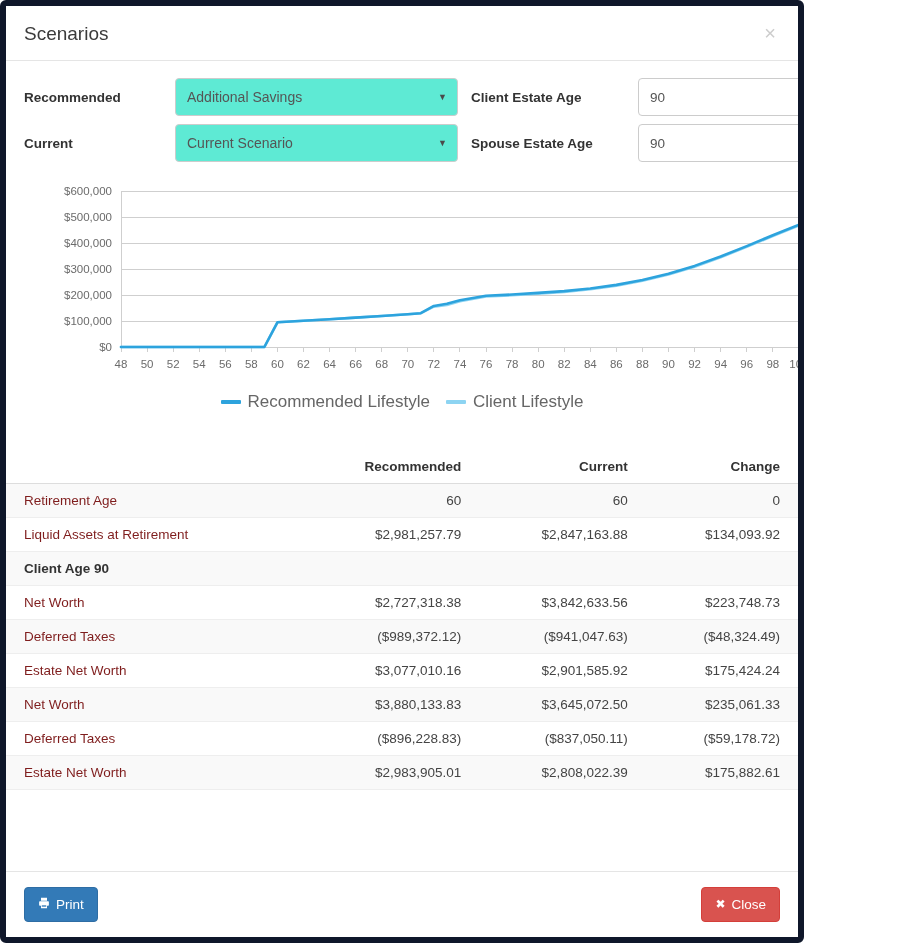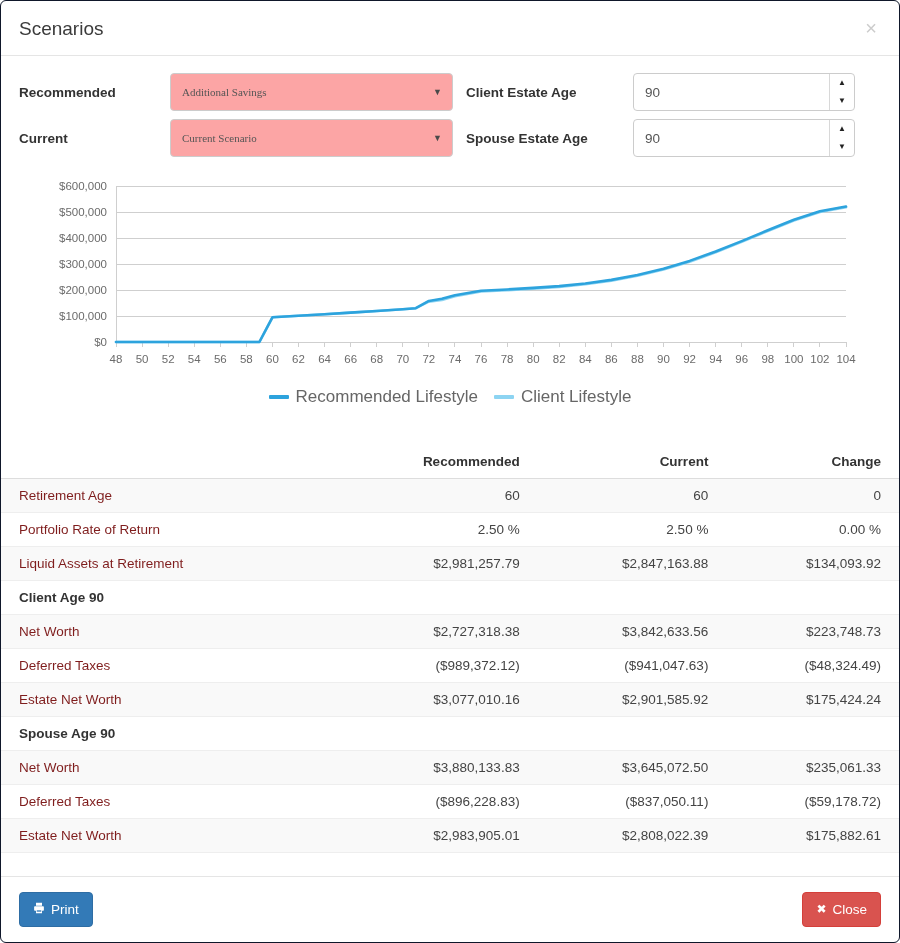--- a/index.html
+++ b/index.html
@@ -3,24 +3,24 @@
 <meta charset="utf-8">
 <title>Scenarios</title>
 <style>
   * { box-sizing: border-box; }
   html, body {
     margin: 0; padding: 0;
     background: #ffffff;
     font-family: "Liberation Sans", sans-serif;
   }
   .modal {
-    width: 900px;
+    width: 804px;
     height: 943px;
     background: #ffffff;
-    border: 1px solid #0f172a;
+    border: 6px solid #0f172a;
     border-radius: 6px;
     position: relative;
     overflow: hidden;
     display: flex;
     flex-direction: column;
   }
   
   .modal-header {
     height: 55px;
     border-bottom: 1px solid #e5e5e5;
@@ -76,25 +76,25 @@
     width: 283px;
     height: 38px;
   }
   select.styled {
     -webkit-appearance: none;
     appearance: none;
     width: 100%;
     height: 100%;
     border: 1px solid #cccccc;
     border-radius: 4px;
-    background: #fca5a5;
+    background: #5eead4;
     padding: 0 26px 0 11px;
-    font-size: 11px;
+    font-size: 14px;
     color: #555;
-    font-family: Liberation Serif, serif;
+    font-family: Liberation Sans, sans-serif;
   }
   .select-caret {
     position: absolute;
     right: 11px;
     top: 50%;
     transform: translateY(-50%);
     pointer-events: none;
     font-size: 9px;
     color: #4a4a4a;
   }
@@ -388,26 +388,20 @@
         </tr>
       </thead>
       <tbody id="tbody">
           <tr>
             <td class="first">Retirement Age</td>
             <td>60</td>
             <td>60</td>
             <td>0</td>
           </tr>
           <tr>
-            <td class="first">Portfolio Rate of Return</td>
-            <td>2.50 %</td>
-            <td>2.50 %</td>
-            <td>0.00 %</td>
-          </tr>
-          <tr>
             <td class="first">Liquid Assets at Retirement</td>
             <td>$2,981,257.79</td>
             <td>$2,847,163.88</td>
             <td>$134,093.92</td>
           </tr>
           <tr class="section">
             <td class="first">Client Age 90</td>
             <td></td>
             <td></td>
             <td></td>
@@ -422,26 +416,20 @@
             <td class="first">Deferred Taxes</td>
             <td>($989,372.12)</td>
             <td>($941,047.63)</td>
             <td>($48,324.49)</td>
           </tr>
           <tr>
             <td class="first">Estate Net Worth</td>
             <td>$3,077,010.16</td>
             <td>$2,901,585.92</td>
             <td>$175,424.24</td>
-          </tr>
-          <tr class="section">
-            <td class="first">Spouse Age 90</td>
-            <td></td>
-            <td></td>
-            <td></td>
           </tr>
           <tr>
             <td class="first">Net Worth</td>
             <td>$3,880,133.83</td>
             <td>$3,645,072.50</td>
             <td>$235,061.33</td>
           </tr>
           <tr>
             <td class="first">Deferred Taxes</td>
             <td>($896,228.83)</td>

